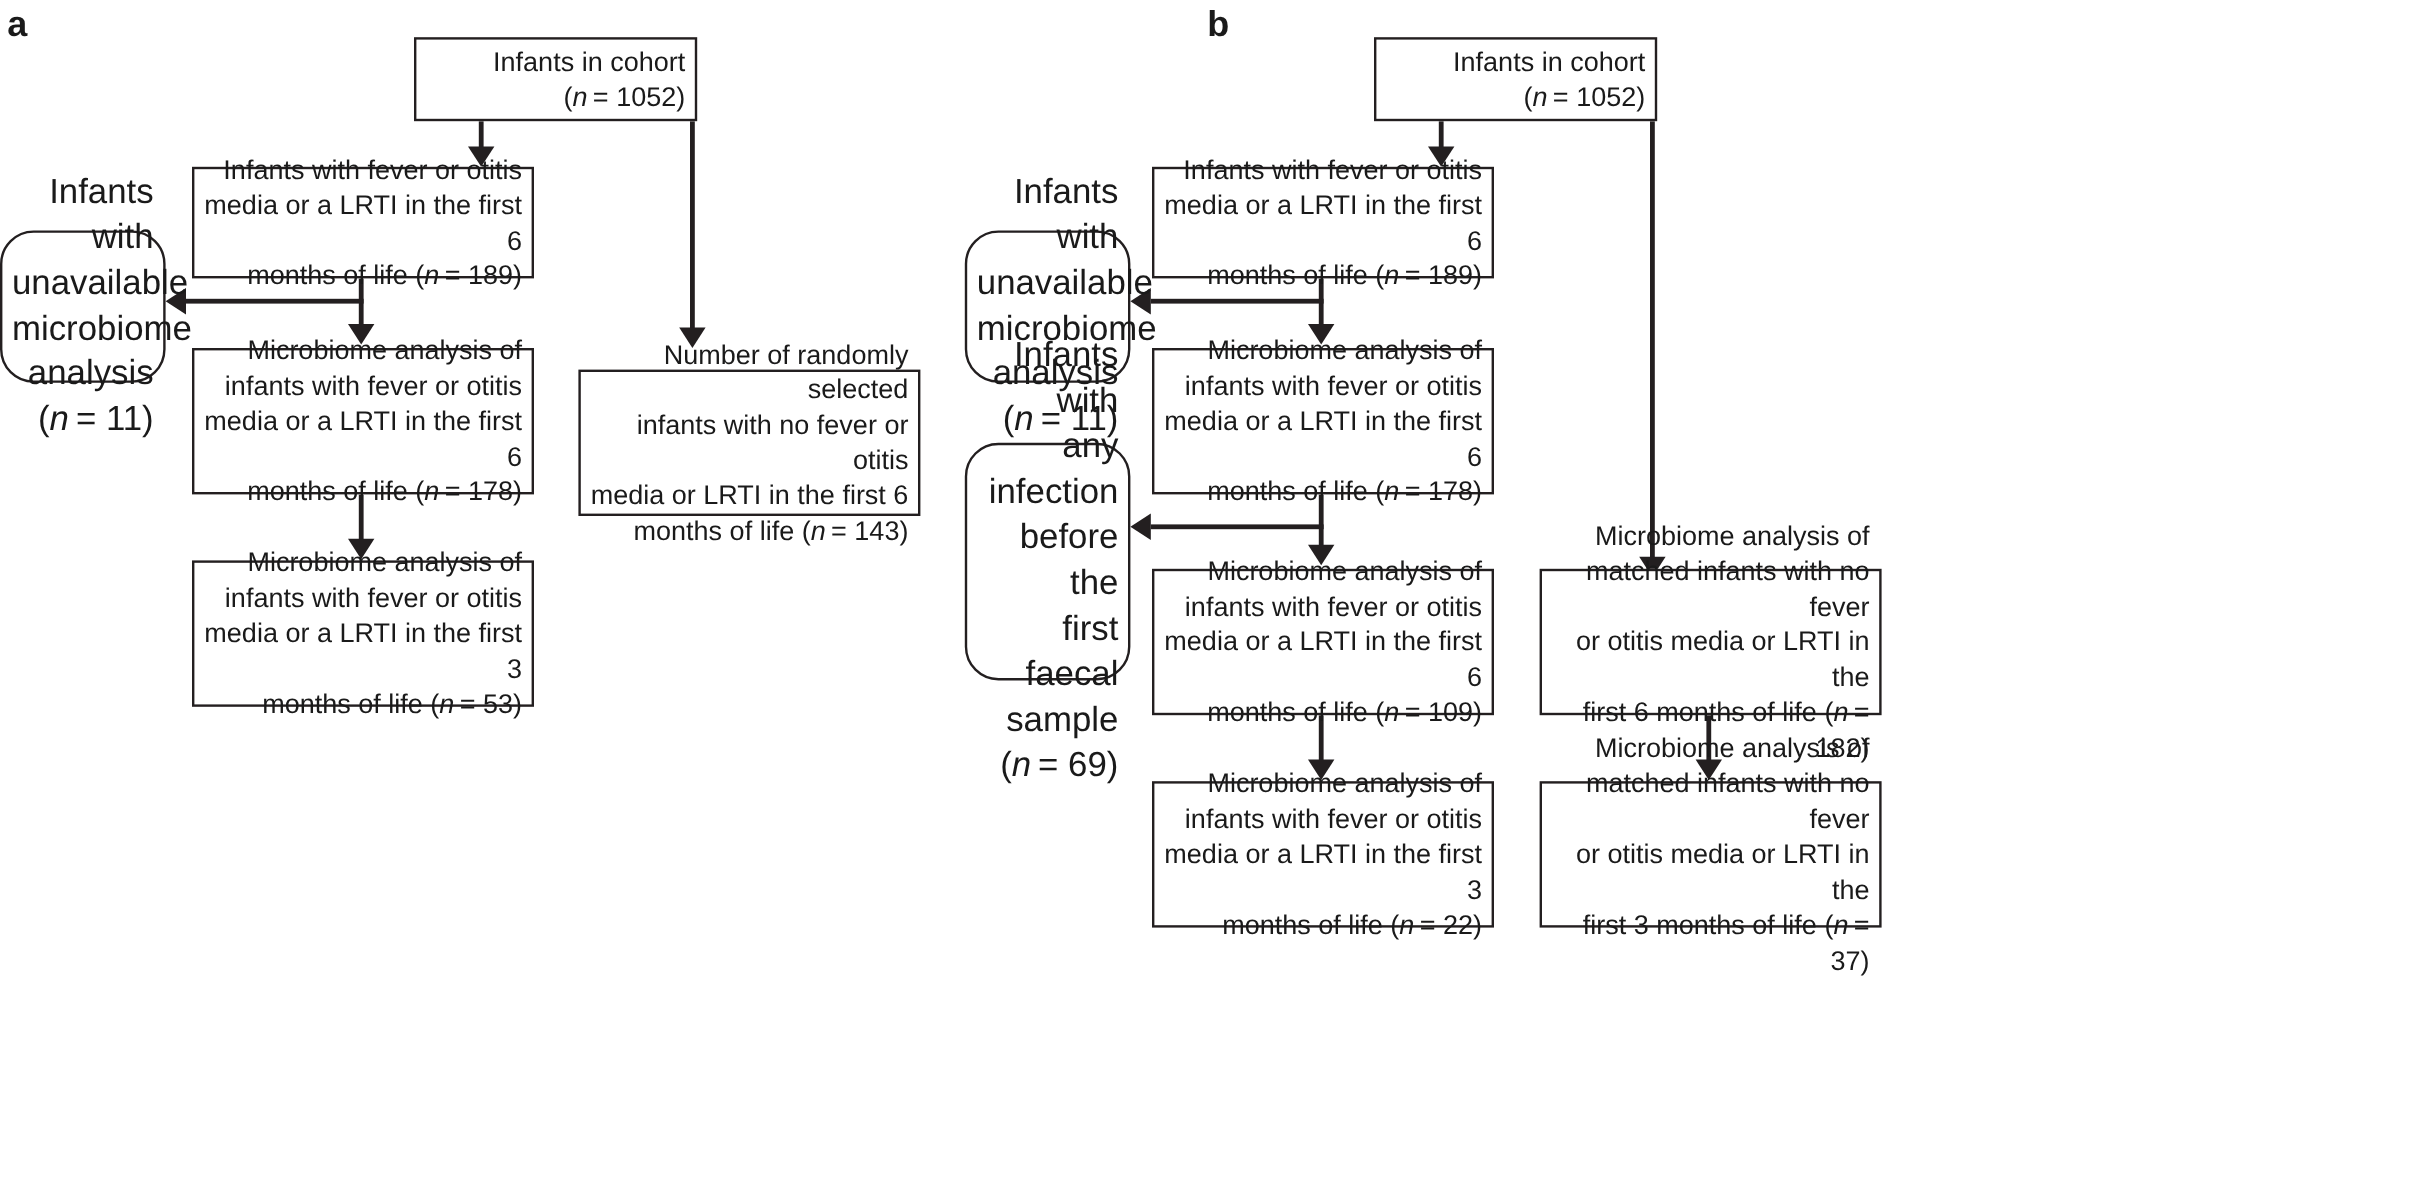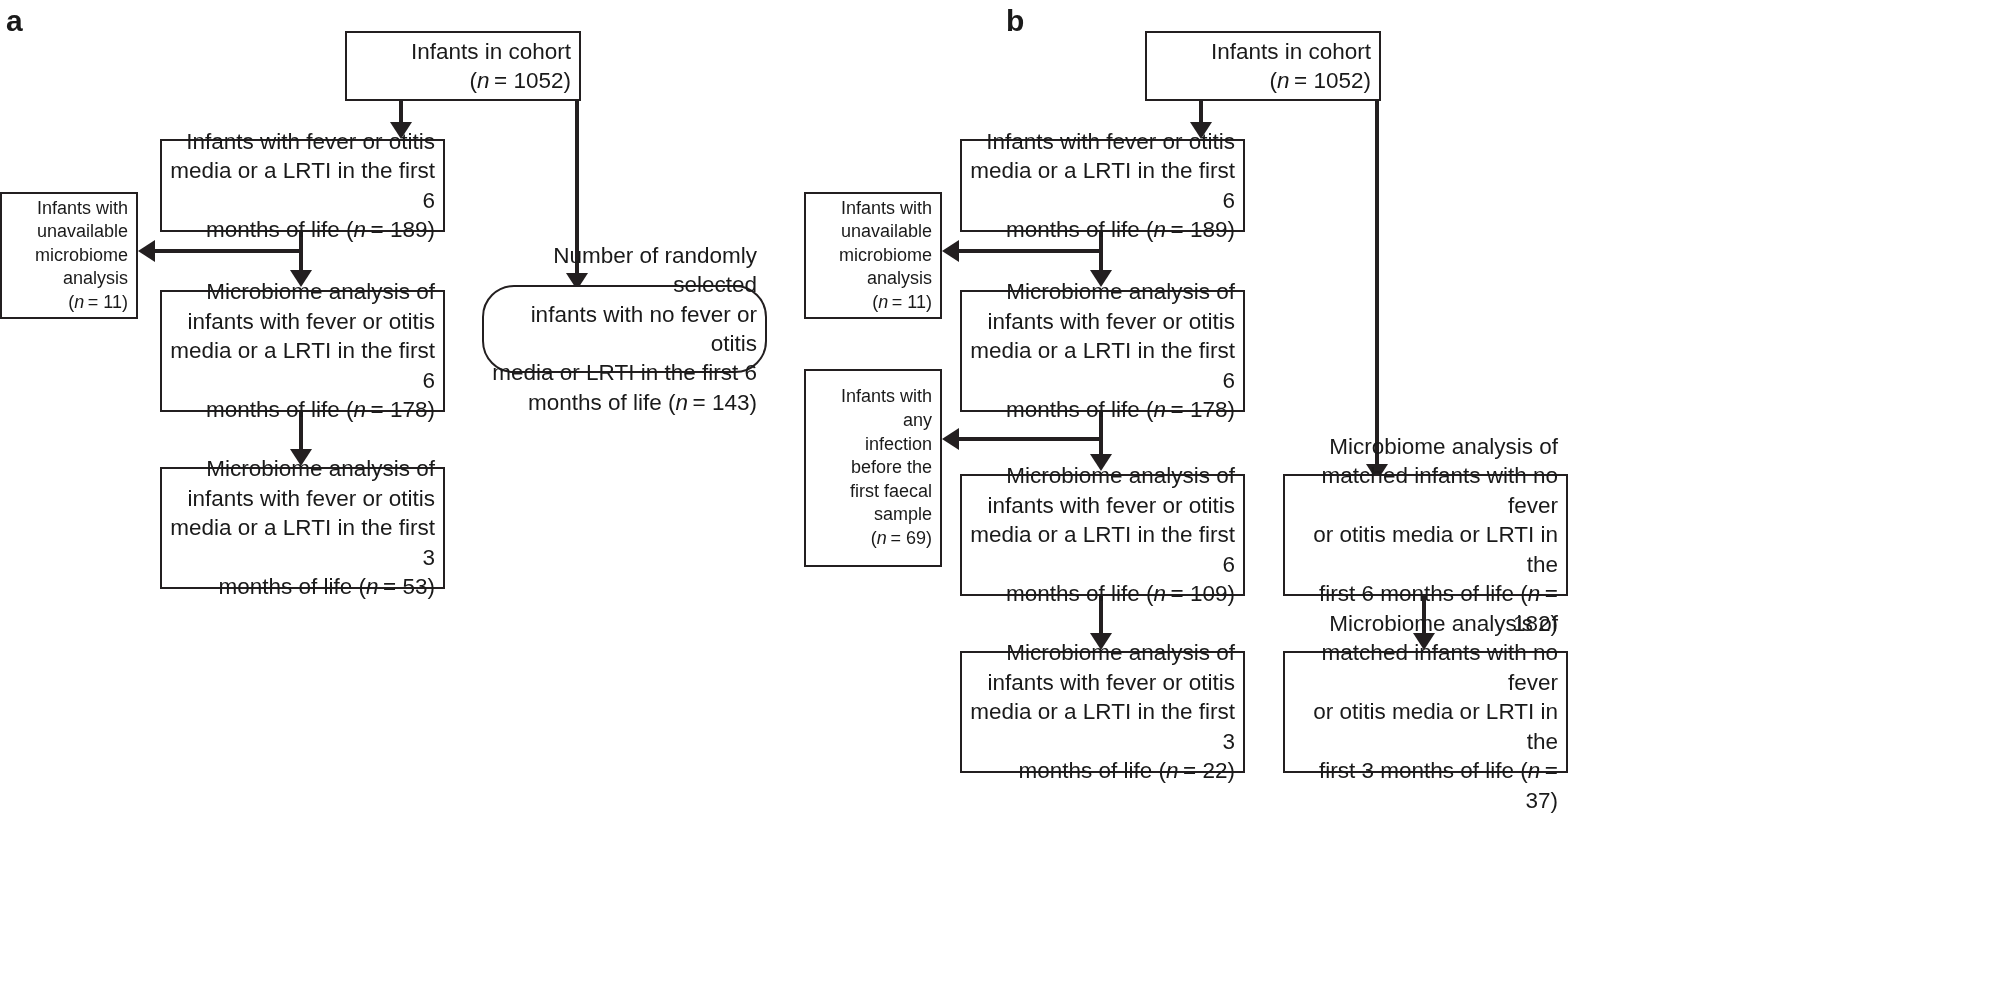--- a/index.html
+++ b/index.html
@@ -41,21 +41,22 @@
     padding: 4px 8px;
     z-index: 2;
   }
   .node .txt {
     display: block;
     width: 100%;
     white-space: pre-line;
     text-align: right;
   }
   .node.small {
-    font-size: 18px;
+    font-size: 29px;
+    border-radius: 28px;
   }
   i.n {
     font-style: italic;
   }
   
   .vline {
     position: absolute;
     background: #231f20;
     width: 4px;
     z-index: 1;
@@ -122,21 +123,21 @@
   <div class="hline" style="left:155px; top:249px; width:148px;"></div>
   <div class="arrow-left" style="left:138px; top:240px;"></div>
 
   <div class="node" style="left:160px; top:290px; width:285px; height:122px;">
     <span class="txt">Microbiome analysis of
 infants with fever or otitis
 media or a LRTI in the first 6
 months of life (<i class="n">n</i> = 178)</span>
   </div>
 
-  <div class="node" style="left:482px; top:285px; width:285px; height:88px;border-radius:32px;">
+  <div class="node" style="left:482px; top:308px; width:285px; height:122px;">
     <span class="txt">Number of randomly selected
 infants with no fever or otitis
 media or LRTI in the first 6
 months of life (<i class="n">n</i> = 143)</span>
   </div>
 
   <div class="vline" style="left:299px; top:412px; height:44px;"></div>
   <div class="arrow-down" style="left:290px; top:449px;"></div>
 
   <div class="node" style="left:160px; top:467px; width:285px; height:122px;">

